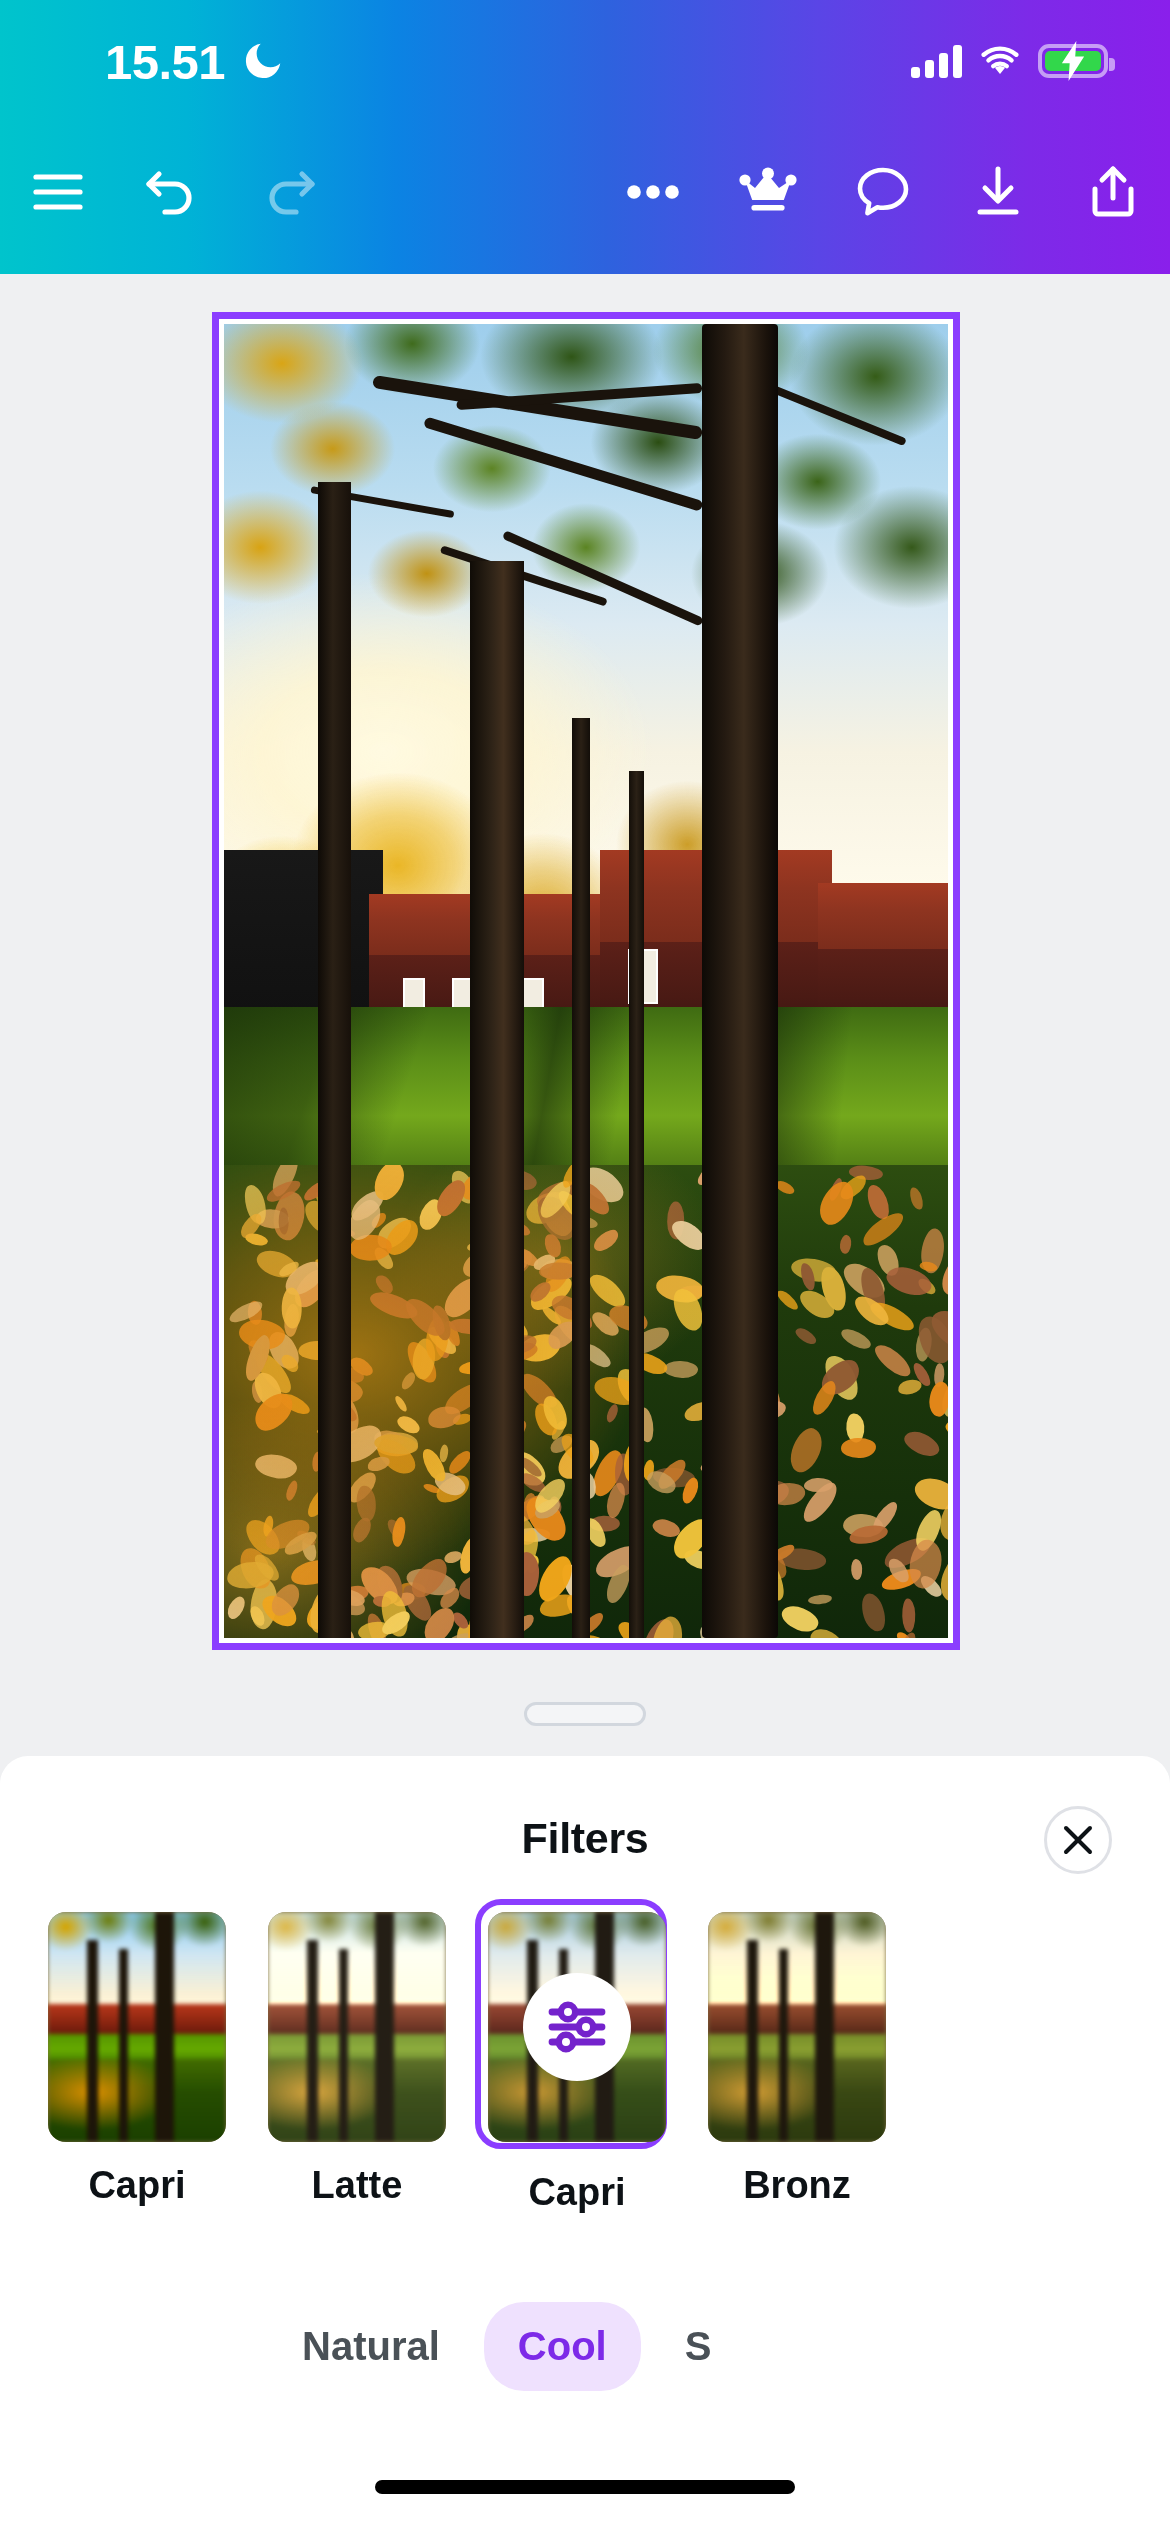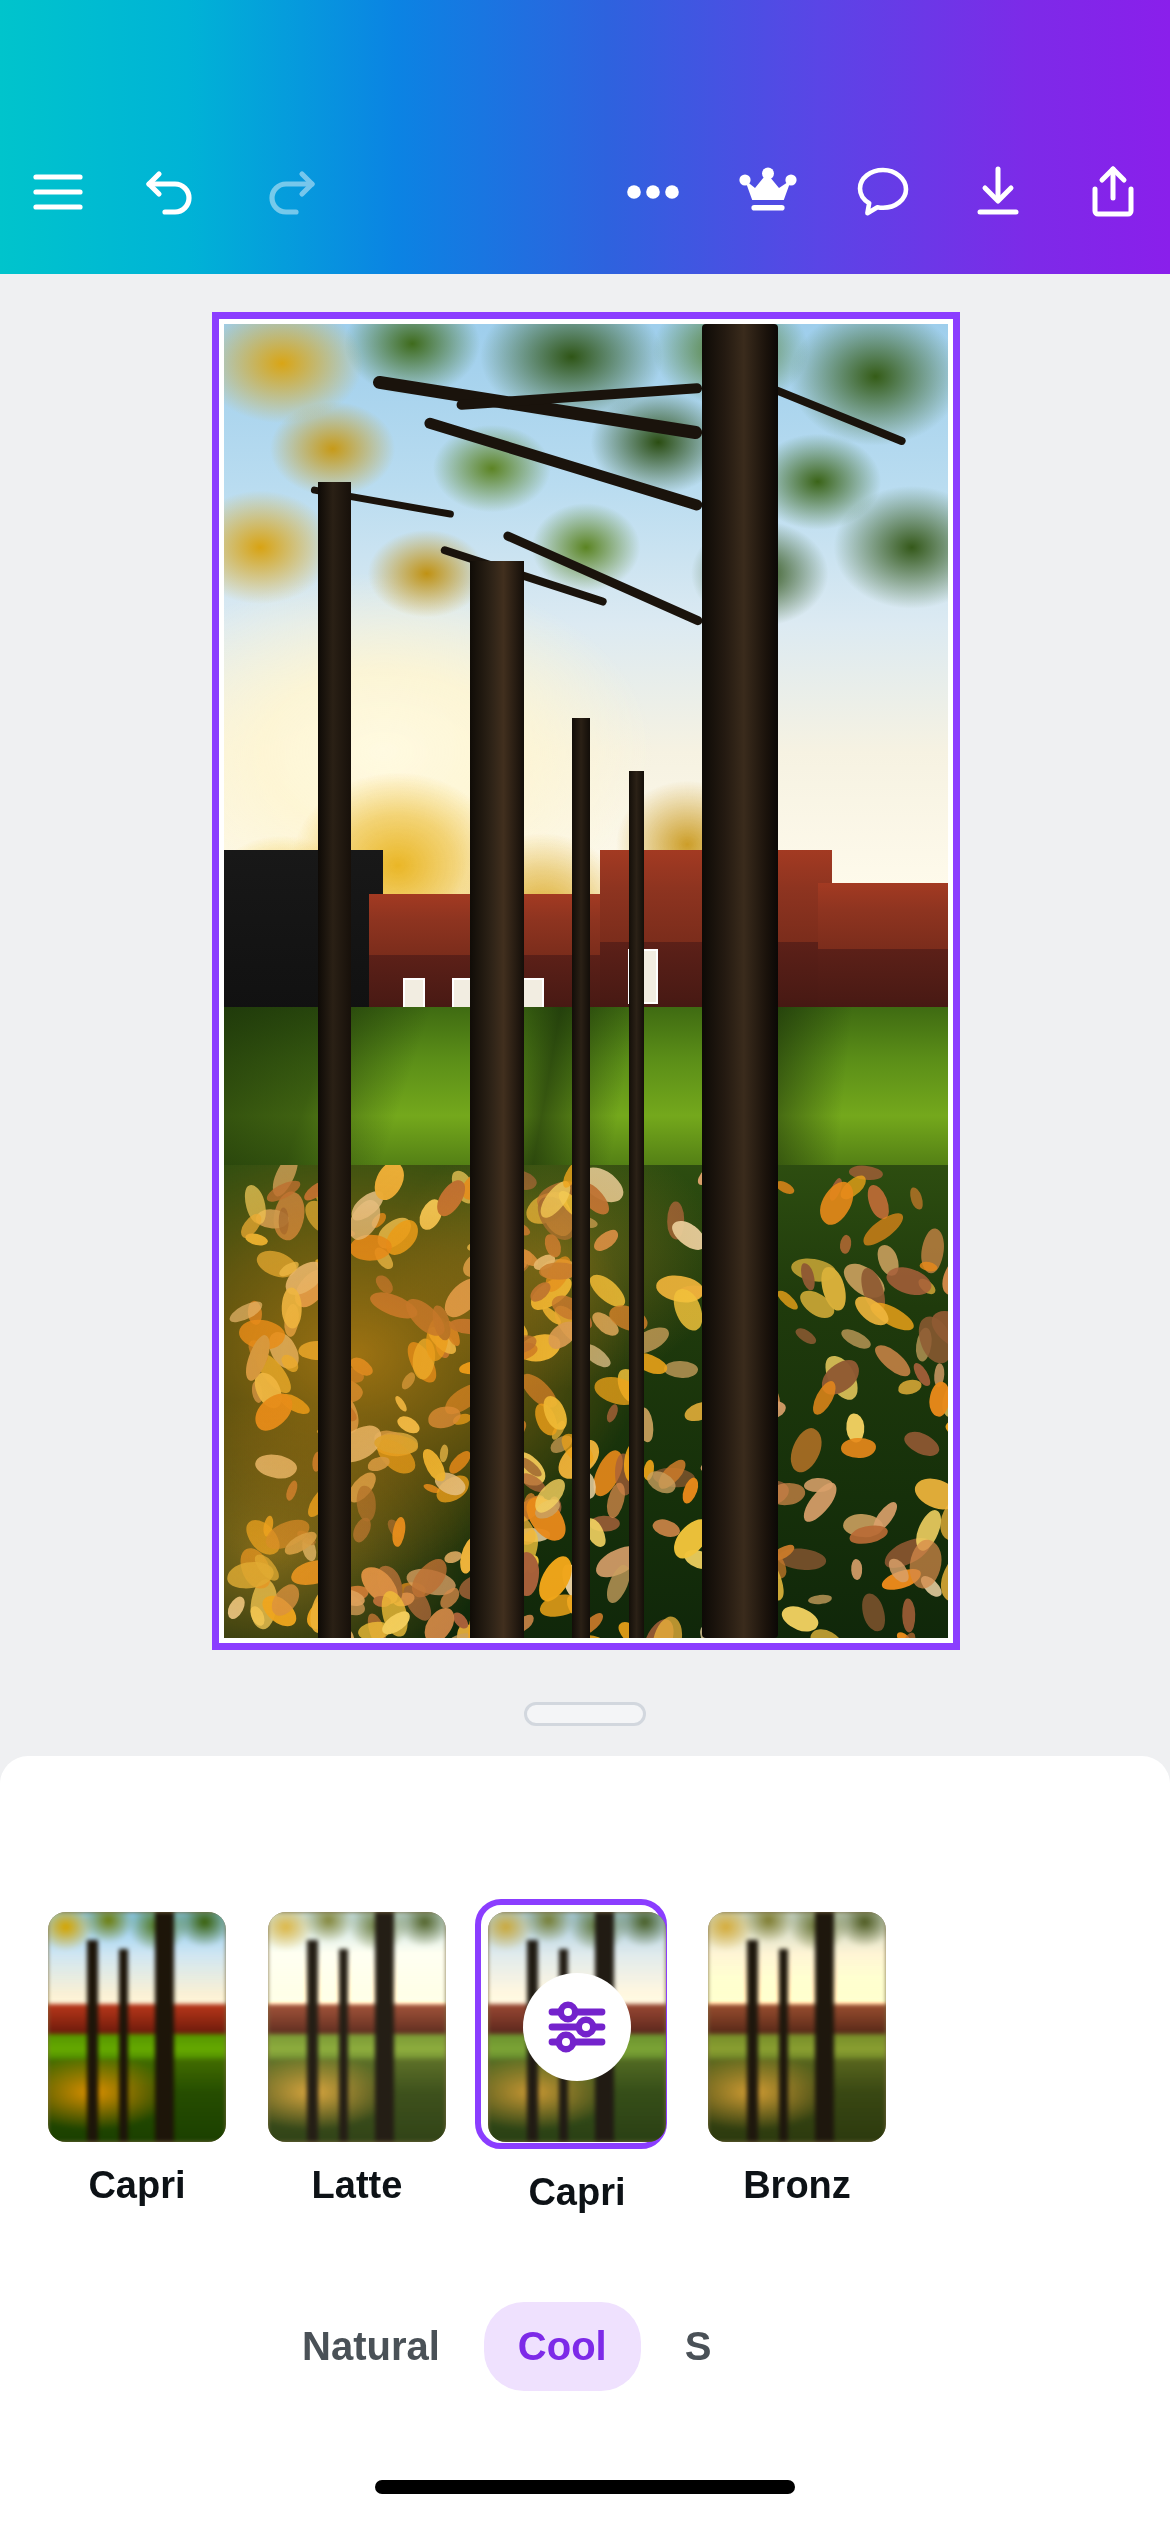--- a/index.html
+++ b/index.html
@@ -279,20 +279,48 @@
     z-index:9;
   }
 </style>
 </head>
 <body>
 
 <div id="app">
 
   <div class="topbar">
 
+    <div class="statusbar">
+      <div class="status-time">15.51</div>
+
+      <svg class="dnd-icon" viewBox="0 0 24 24">
+        <path d="M21 13.2A9 9 0 1 1 10.8 3a7.2 7.2 0 0 0 10.2 10.2z" fill="#fff"></path>
+      </svg>
+
+      <div class="status-right">
+        <div class="signal">
+          <i></i>
+            <i></i>
+            <i></i>
+            <i></i>
+        </div>
+        <svg class="wifi" viewBox="0 0 24 20">
+          <path d="M12 17.6l3-3.6a4.6 4.6 0 0 0-6 0z" fill="#fff"></path>
+          <path d="M5.2 9.6a10.4 10.4 0 0 1 13.6 0" stroke="#fff" stroke-width="2.6" fill="none" stroke-linecap="round"></path>
+          <path d="M8 13a6.3 6.3 0 0 1 8 0" stroke="#fff" stroke-width="2.6" fill="none" stroke-linecap="round"></path>
+          <path d="M2.4 6.3a14.6 14.6 0 0 1 19.2 0" stroke="#fff" stroke-width="2.6" fill="none" stroke-linecap="round"></path>
+        </svg>
+        <div class="battery">
+          <div class="fill"></div>
+          <svg class="bolt" viewBox="0 0 12 18">
+            <path d="M7.5 0L1 10h3.5L4 18 11 7H7z" fill="#fff"></path>
+          </svg>
+        </div>
+      </div>
+    </div>
 
     <div class="toolbar">
       <div class="tb-left">
         <div class="tb-btn">
           <svg width="52" height="42" viewBox="0 0 26 21">
             <g stroke="#fff" stroke-width="2.6" stroke-linecap="round">
               <line x1="2" y1="3" x2="24" y2="3"></line>
               <line x1="2" y1="10.5" x2="24" y2="10.5"></line>
               <line x1="2" y1="18" x2="24" y2="18"></line>
             </g>
@@ -749,20 +777,29 @@
         <div class="trunk t-thin2"></div>
         <div class="trunk t-mid"></div>
         <div class="trunk t-main"></div>
       </div>
     </div>
   </div>
 
   <div class="sheet-handle"></div>
 
   <div class="sheet">
+    <div class="sheet-head">
+      <div class="sheet-title">Filters</div>
+      <div class="close-btn">
+        <svg width="34" height="34" viewBox="0 0 17 17">
+          <line x1="2.5" y1="2.5" x2="14.5" y2="14.5" stroke="#0D1216" stroke-width="2" stroke-linecap="round"></line>
+          <line x1="14.5" y1="2.5" x2="2.5" y2="14.5" stroke="#0D1216" stroke-width="2" stroke-linecap="round"></line>
+        </svg>
+      </div>
+    </div>
 
     <div class="filters-row" id="filters-row">
         <div class="filter-item">
           <div class="thumb-wrap">
             <div class="filter-thumb">
               <div class="mini m-bali">
                 <div class="m-sky"></div>
                 <div class="m-can"></div>
                 <div class="m-bld"></div>
                 <div class="m-grass"></div>

